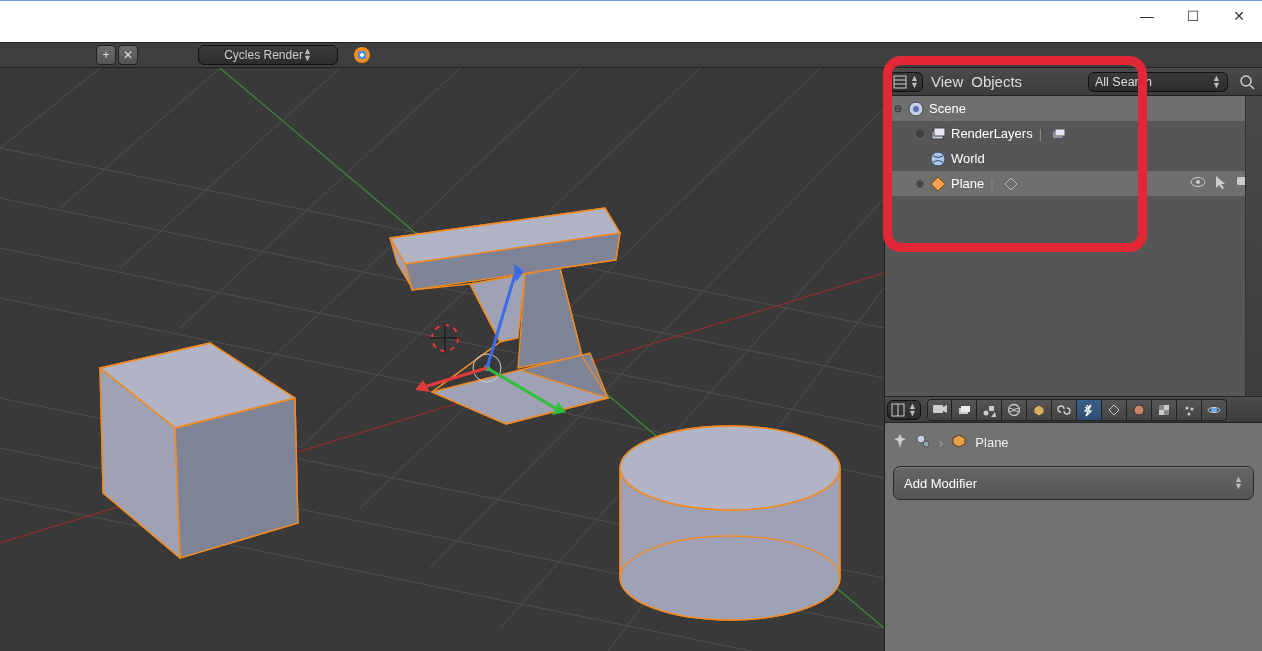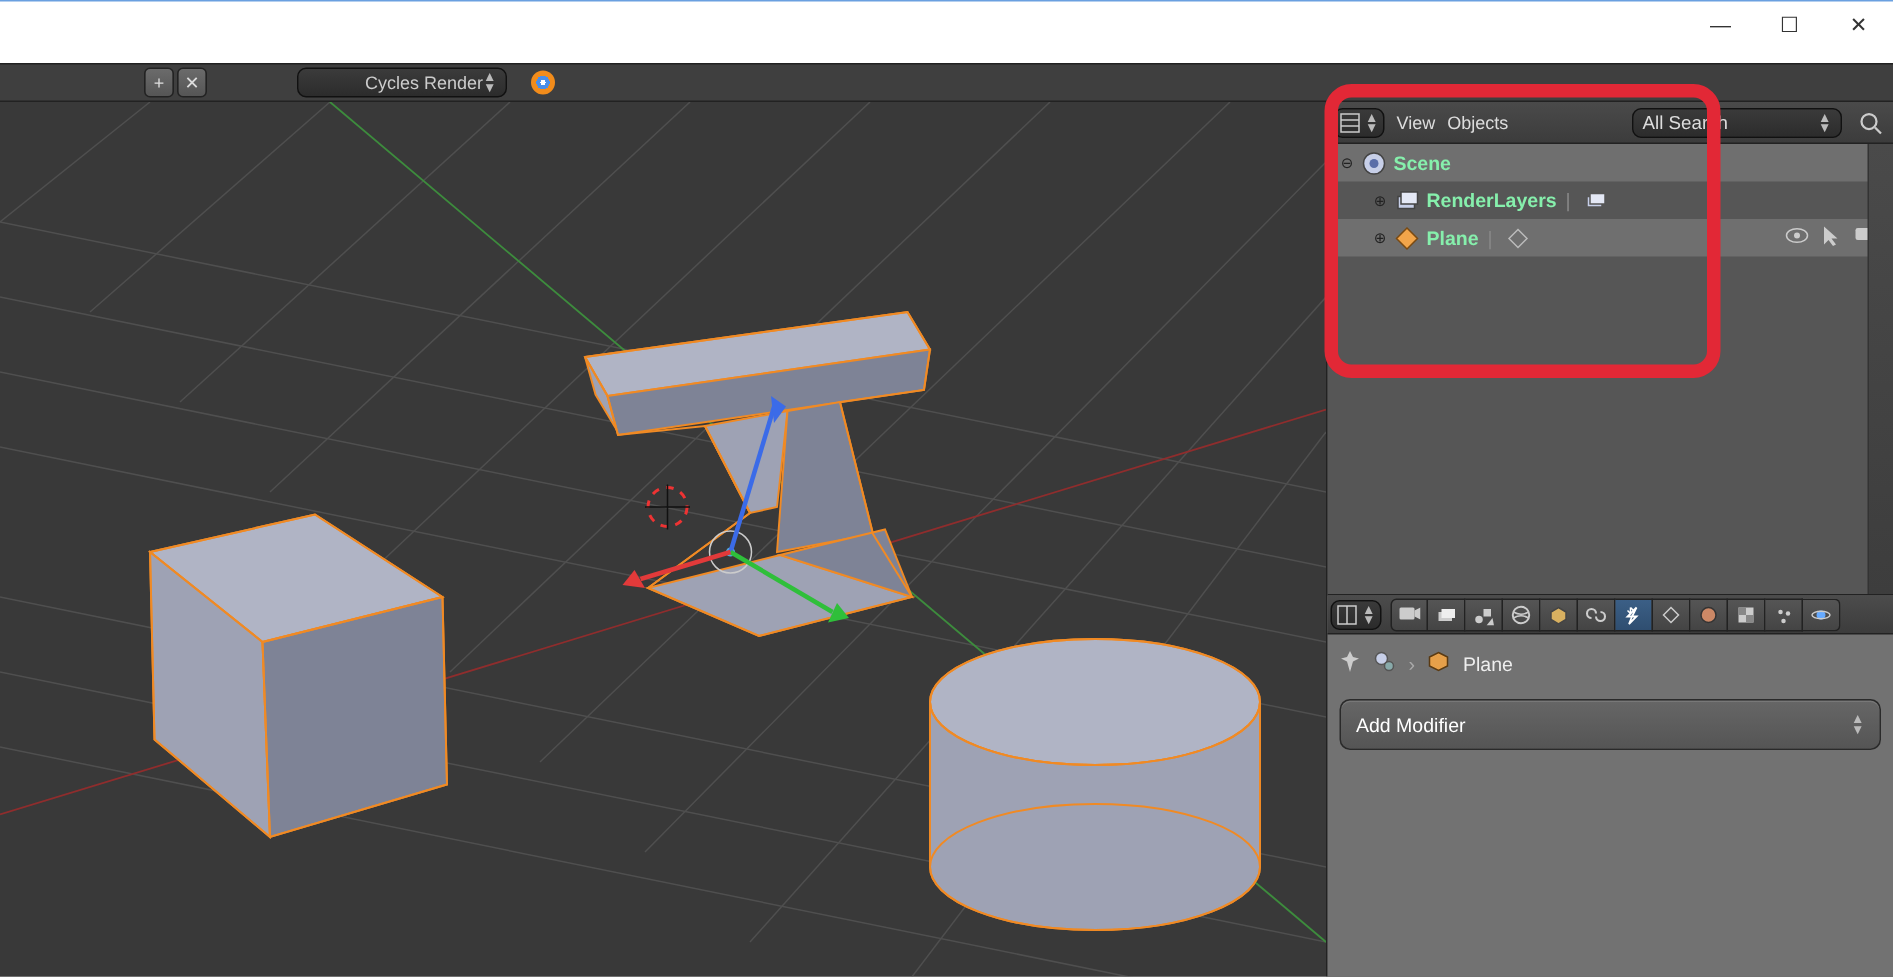--- a/index.html
+++ b/index.html
@@ -42,21 +42,21 @@
     background: linear-gradient(#6b6b6b,#555);
     display:flex; align-items:center; justify-content:center;
     color:#ddd; font-size:12px; margin-left:2px;
   }
   .topbar .spacer { flex:0 0 92px; }
   .engine-dd {
     margin-left: 60px;
     width: 140px; height: 20px;
     border:1px solid #111; border-radius: 6px;
     background: linear-gradient(#3b3b3b,#2c2c2c);
-    display:flex; align-items:center; justify-content:flex-end;
+    display:flex; align-items:center; justify-content:center;
     padding: 0 6px;
     color:#ccc; font-size:12px;
   }
   .dd-arrows { font-size:9px; line-height:7px; color:#bbb; display:flex; flex-direction:column;}
   .stats {
     margin-left: 16px; color:#bfbfbf; font-size:13px;
     display:flex; align-items:center; gap:0;
   }
   .blender-logo {
     width:16px; height:16px; border-radius:50%;
@@ -89,21 +89,21 @@
     display:flex; align-items:center;
     padding: 0 4px; gap:8px;
   }
   .outliner-header .edtype {
     width:34px; height:20px; border-radius:6px;
     background: linear-gradient(#3a3a3a,#2c2c2c);
     border:1px solid #111;
     display:flex; align-items:center; justify-content:space-between;
     padding:0 3px;
   }
-  .outliner-header .hlabel { color:#ddd; font-size:12px; }
+  .outliner-header .hlabel { color:#ddd; font-size:15px; }
   .outliner-header .allscenes {
     margin-left:auto;
     width:140px; height:20px; border-radius:6px;
     background: linear-gradient(#3a3a3a,#2c2c2c);
     border:1px solid #111;
     display:flex; align-items:center; justify-content:space-between;
     padding:0 6px; color:#ddd; font-size:12.5px;
   }
   .outliner-header .search-icn {
     width:22px; height:22px; display:flex; align-items:center; justify-content:center;
@@ -115,21 +115,21 @@
     background:#565656;
     overflow:hidden;
   }
   .outliner-tree .row {
     height:25px; display:flex; align-items:center;
     padding-left:6px; position:relative;
   }
   .outliner-tree .row.sel { background:#6f6f6f; }
   .outliner-tree .row .exp { width:14px; text-align:center; color:#222; font-size:10px; }
   .outliner-tree .row .icn { width:22px; height:22px; display:flex; align-items:center; justify-content:center; }
-  .outliner-tree .row .lbl { color:#86efac; font-size:13px; margin-left:2px;font-weight:bold;}
+  .outliner-tree .row .lbl { color:#ffffff; font-size:13px; margin-left:2px;}
   .outliner-tree .row .sep { color:#888; margin:0 6px; }
   .outliner-tree .row .right-icons {
     margin-left:auto; display:flex; gap:8px; padding-right:8px; color:#ccc;
   }
   .outliner-tree::after{
     content:""; position:absolute; right:0; top:0; bottom:0; width:16px;
     background:linear-gradient(#4a4a4a,#3d3d3d);
     border-left:1px solid #333;
   }
   .stripe-bg {
@@ -363,20 +363,30 @@
         </span>
         <span class="lbl">RenderLayers</span>
         <span class="sep">|</span>
         <span class="icn">
           <svg width="16" height="16">
               <rect x="2" y="5" width="10" height="7" fill="#c7cfe8" stroke="#555"></rect>
               <rect x="4" y="3" width="10" height="7" fill="#e4e8f5" stroke="#555"></rect>
             </svg>
         </span>
       </div>
+      <div class="row" style="padding-left:42px">
+        <span class="icn">
+          <svg width="18" height="18">
+              <circle cx="9" cy="9" r="7" fill="#a8c8e8" stroke="#446"></circle>
+              <path d="M4,6 Q9,9 14,6" fill="none" stroke="#446"></path>
+              <path d="M4,12 Q9,9 14,12" fill="none" stroke="#446"></path>
+            </svg>
+        </span>
+        <span class="lbl">World</span>
+      </div>
       <div class="row sel" style="padding-left:28px">
         <span class="exp">⊕</span>
         <span class="icn">
           <svg width="18" height="18">
               <polygon points="9,2 16,9 9,16 2,9" fill="#f2a54a" stroke="#7a4a12"></polygon>
             </svg>
         </span>
         <span class="lbl">Plane</span>
         <span class="sep">|</span>
         <span class="icn">

